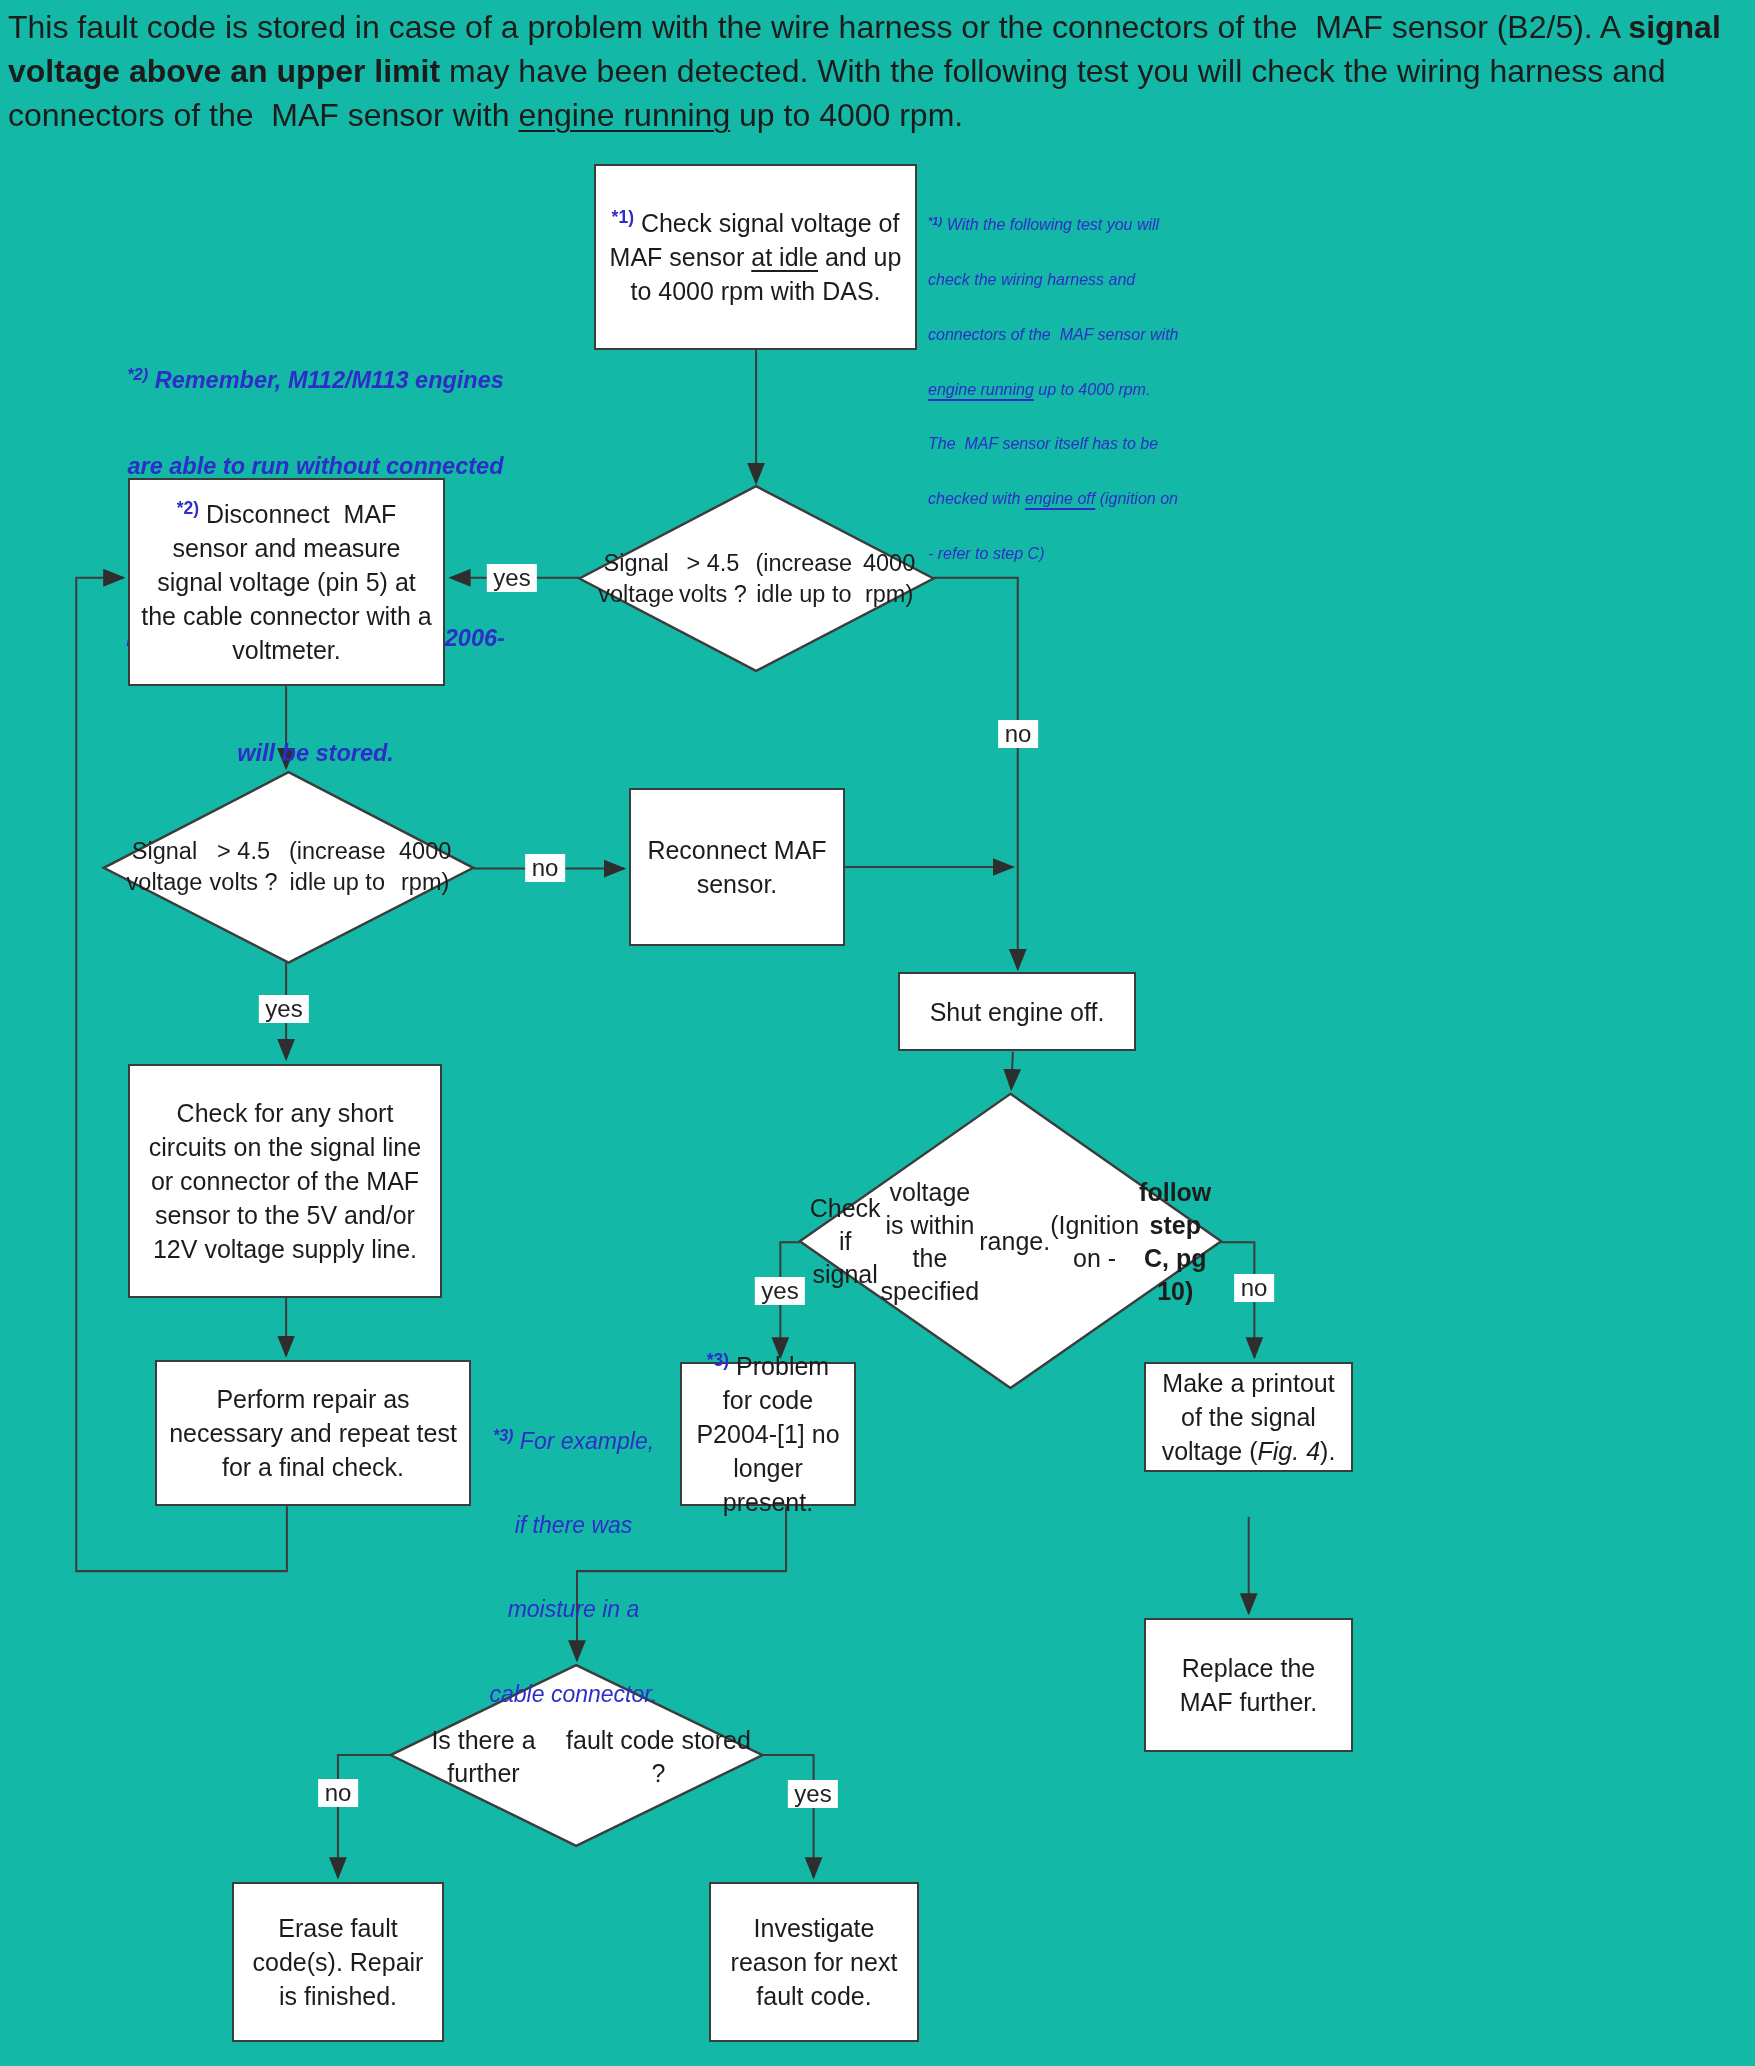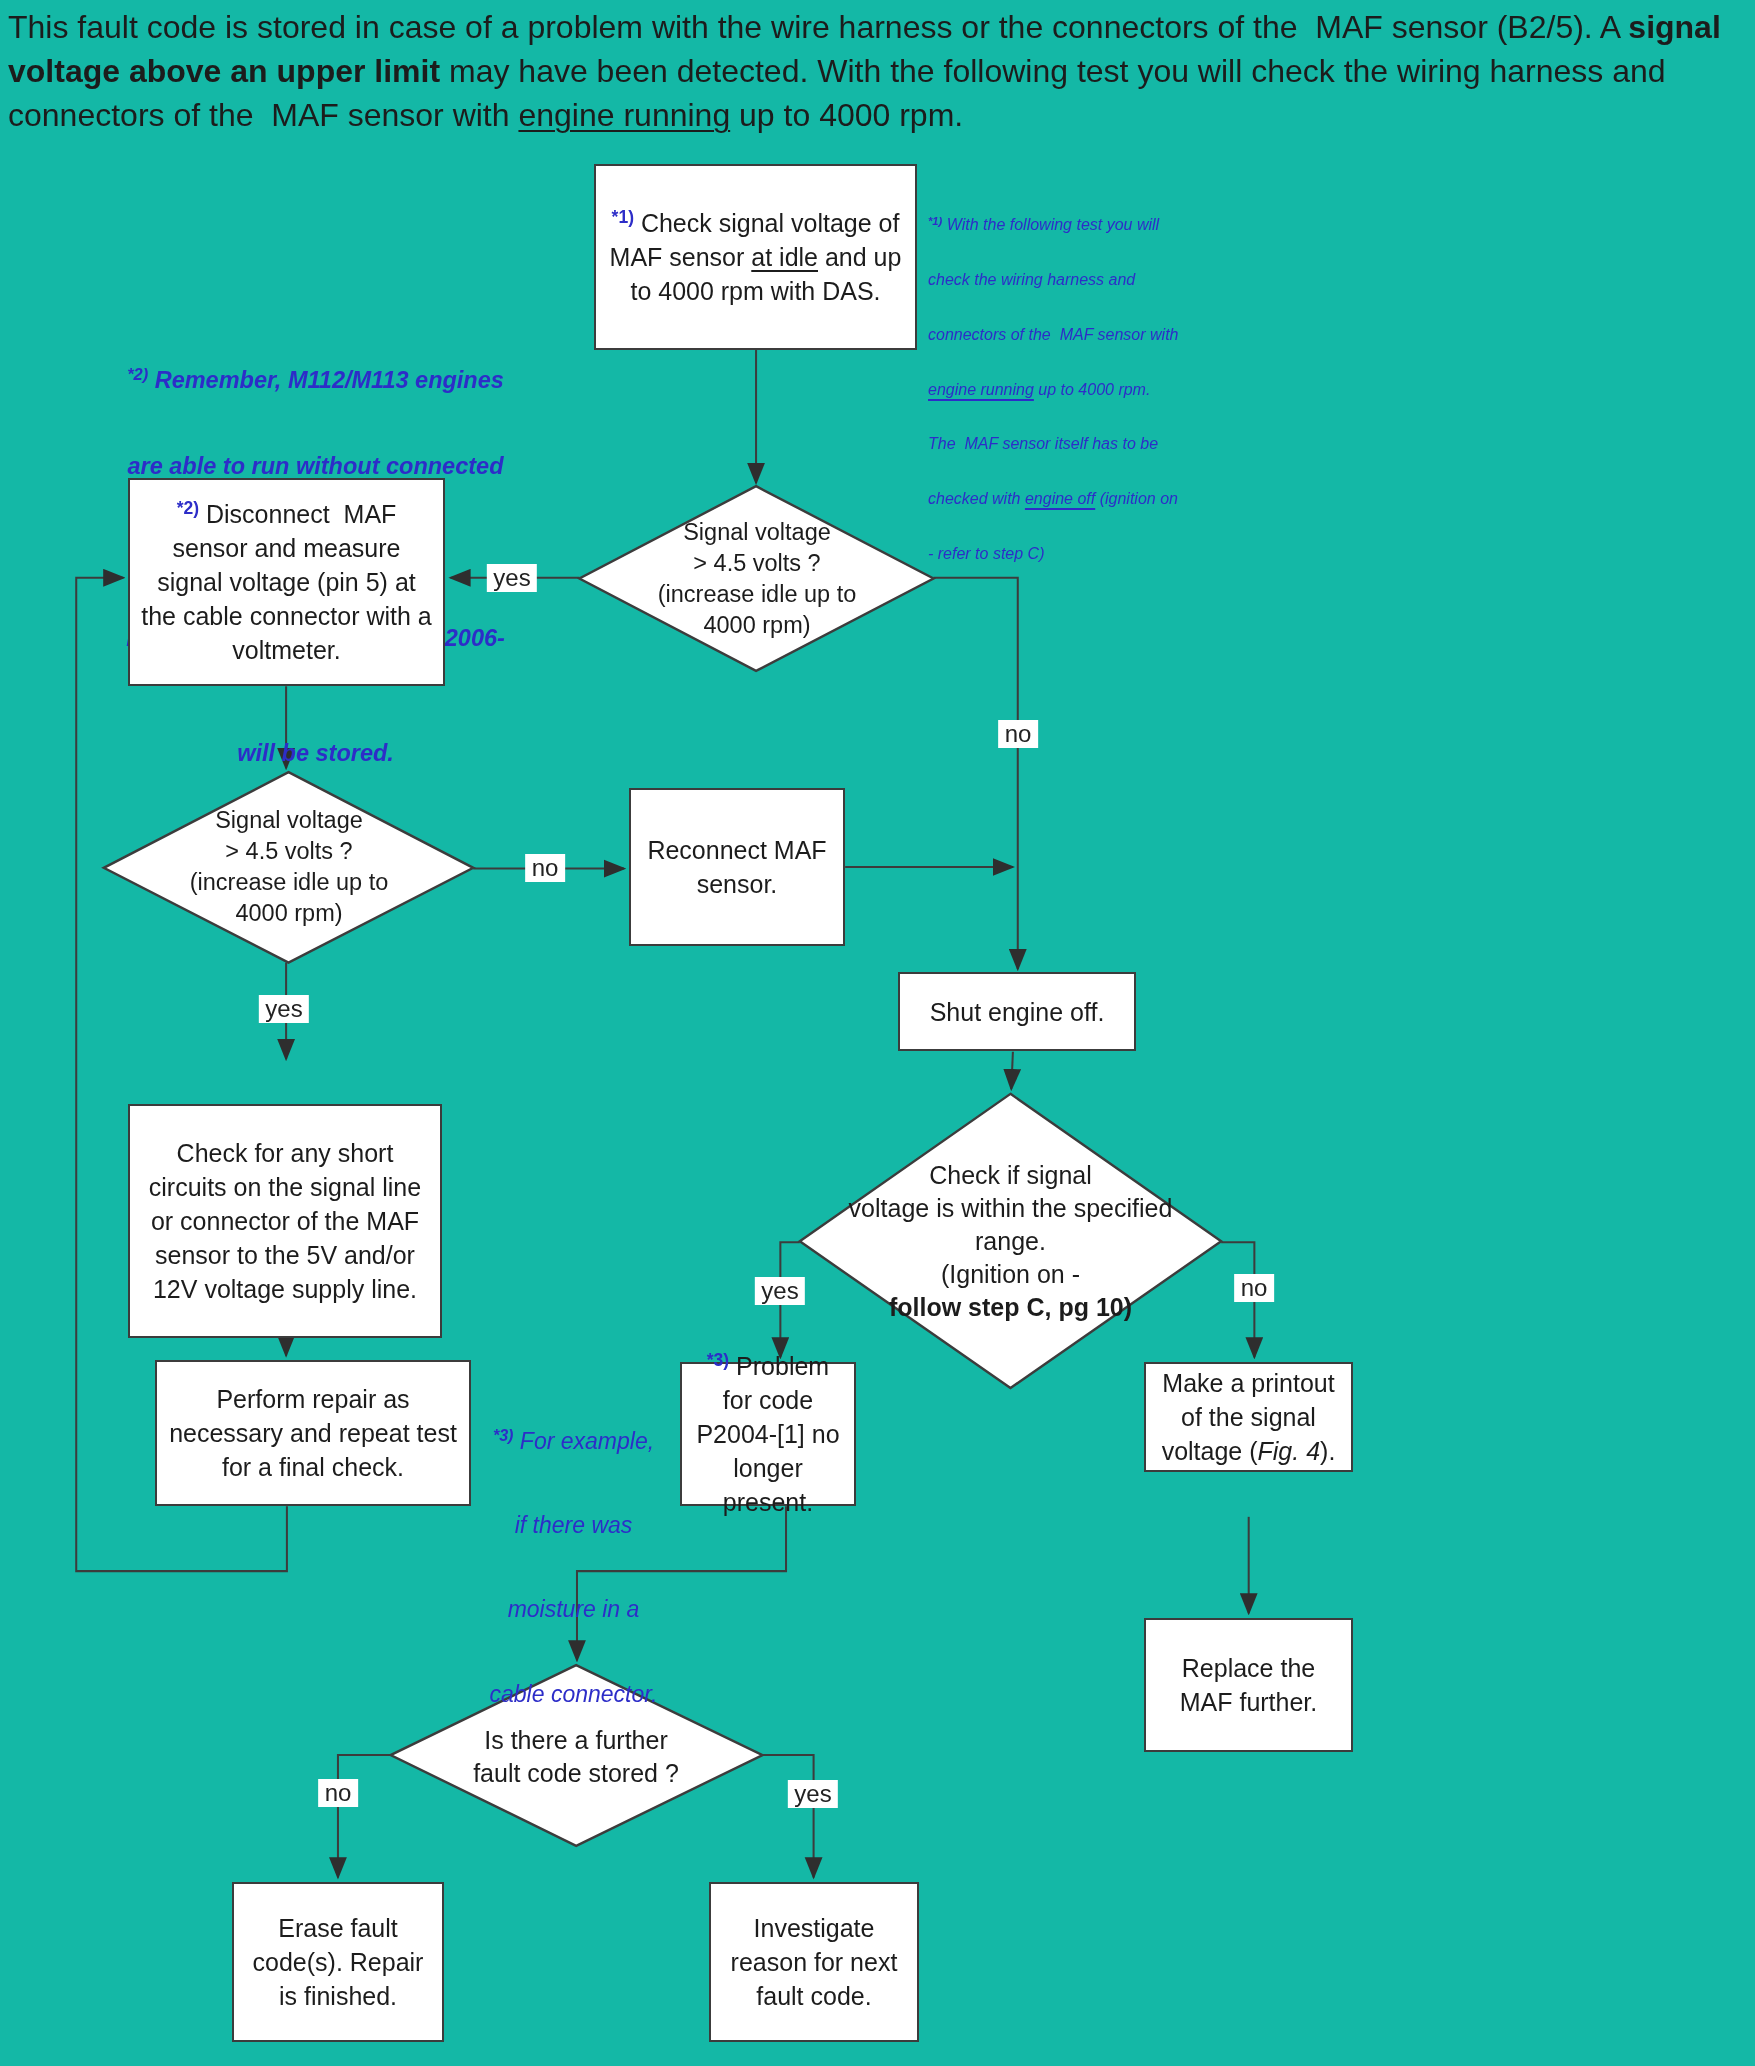--- a/index.html
+++ b/index.html
@@ -19,21 +19,21 @@
     color:#2d2dc8;font-weight:bold;font-size:0.70em;
     position:relative;top:-0.5em;
   }
   .box{
     position:absolute;box-sizing:border-box;background:#fff;
     border:2.4px solid #3c3c3c;display:flex;align-items:center;justify-content:center;
     text-align:center;font-size:25px;line-height:1.36;padding:4.9px 9.7px;
     white-space:pre-wrap;
   }
   .dtext{
-    position:absolute;display:flex;flex-direction:column;align-items:center;justify-content:center;
+    position:absolute;display:flex;flex-direction:row;align-items:center;justify-content:center;
     text-align:center;font-size:23.5px;line-height:1.32;white-space:pre-wrap;
   }
   .dline{display:block;}
   .note{
     position:absolute;color:#2d2dc8;font-style:italic;white-space:pre-wrap;
   }
   .note .nline{display:block;}
   .note-right{left:928px;top:180px;width:397px;font-size:16px;line-height:1.14;text-align:left;}
   .note-left{left:113px;top:309px;width:405px;font-size:23.5px;line-height:1.22;text-align:center;font-weight:bold;}
   .note-small{left:470px;top:1371px;width:207px;font-size:23px;line-height:1.22;text-align:center;}
@@ -107,21 +107,21 @@
   </div>
 
   <div class="box" style="left:594px;top:164px;width:323px;height:186px;"><span><span class="sup">*1)</span><span> Check signal voltage of  MAF sensor </span><span class="ul">at idle</span><span> and up to 4000 rpm with DAS.</span></span></div>
 
   <div class="box" style="left:128px;top:478px;width:317px;height:208px;"><span><span class="sup">*2)</span><span> Disconnect  MAF sensor and measure signal voltage (pin 5) at the cable connector with a voltmeter.</span></span></div>
 
   <div class="box" style="left:629px;top:788px;width:216px;height:158px;"><span>Reconnect MAF sensor.</span></div>
 
   <div class="box" style="left:898px;top:972px;width:238px;height:79px;"><span>Shut engine off.</span></div>
 
-  <div class="box" style="left:128px;top:1064px;width:314px;height:234px;margin-top:40px;"><span>Check for any short circuits on the signal line or connector of the MAF sensor to the 5V and/or 12V voltage supply line.</span></div>
+  <div class="box" style="left:128px;top:1064px;width:314px;height:234px;"><span>Check for any short circuits on the signal line or connector of the MAF sensor to the 5V and/or 12V voltage supply line.</span></div>
 
   <div class="box" style="left:155px;top:1360px;width:316px;height:146px;"><span>Perform repair as necessary and repeat test  for a final check.</span></div>
 
   <div class="box" style="left:680px;top:1362px;width:176px;height:144px;"><span><span class="sup">*3)</span><span> Problem for code P2004-[1] no longer present.</span></span></div>
 
   <div class="box" style="left:1144px;top:1362px;width:209px;height:110px;"><span><span>Make a printout of the signal voltage (</span><span class="it">Fig. 4</span><span>).</span></span></div>
 
   <div class="box" style="left:1144px;top:1618px;width:209px;height:134px;"><span>Replace the MAF further.</span></div>
 
   <div class="box" style="left:232px;top:1882px;width:212px;height:160px;"><span>Erase fault code(s). Repair is finished.</span></div>

